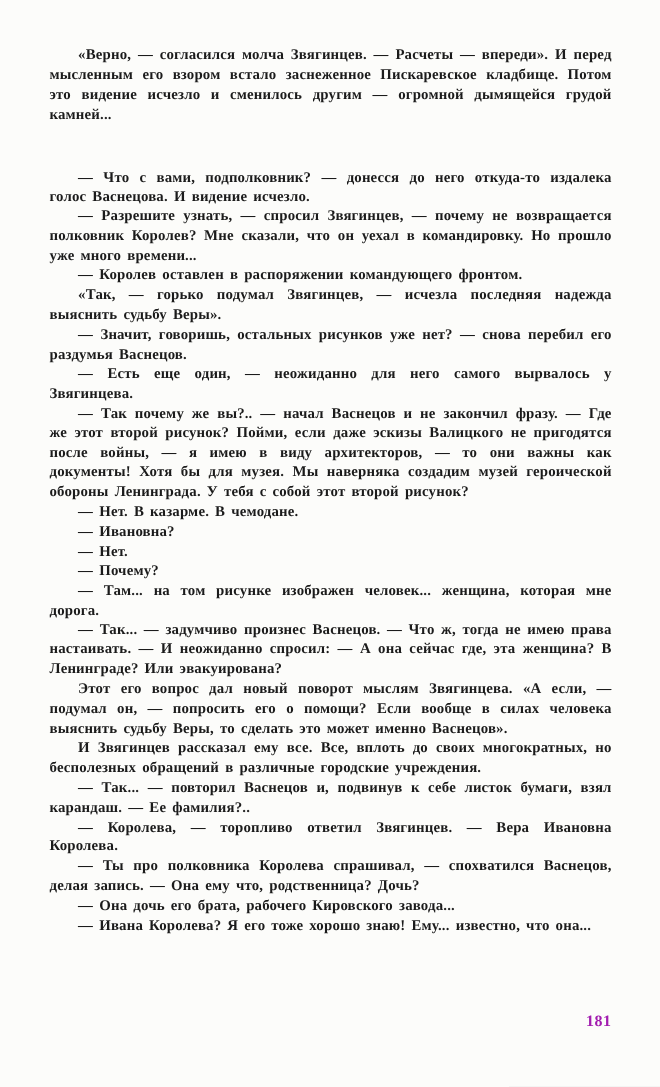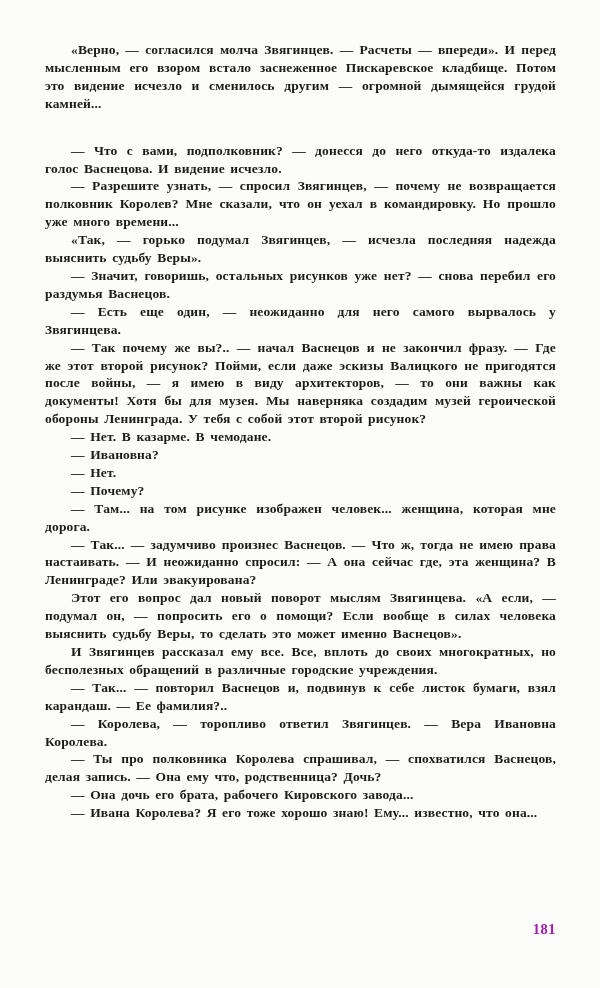--- a/index.html
+++ b/index.html
@@ -30,41 +30,42 @@
     letter-spacing: 0.15px;
   }
   .para {
     margin: 0;
     text-indent: 26px;
     word-spacing: 2px;
     hyphens: auto;
     -webkit-hyphens: auto;
   }
   .section-start {
-    margin-top: 29px;
+    margin-top: 39px;
   }
   .folio {
     position: absolute;
     top: 921px;
     right: 44px;
     font-family: "Liberation Serif", "DejaVu Serif", serif;
     font-weight: 700;
     font-size: 14.5px;
     color: #a21caf;
     letter-spacing: 0.5px;
   }
 </style>
 </head>
 <body>
 
 <div class="page">
   <div class="text-block" lang="ru">
     <p class="para">«Верно, — согласился молча Звягинцев. — Расчеты — впереди». И перед мысленным его взором встало заснеженное Пискаревское кладбище. Потом это видение исчезло и сменилось другим — огромной дымящейся грудой камней...</p>
     <p class="para section-start">— Что с вами, подполковник? — донесся до него откуда-то издалека голос Васнецова. И видение исчезло.</p>
     <p class="para">— Разрешите узнать, — спросил Звягинцев, — почему не возвращается полковник Королев? Мне сказали, что он уехал в командировку. Но прошло уже много времени...</p>
+    <p class="para">— Королев оставлен в распоряжении командующего фронтом.</p>
     <p class="para">«Так, — горько подумал Звягинцев, — исчезла последняя надежда выяснить судьбу Веры».</p>
     <p class="para">— Значит, говоришь, остальных рисунков уже нет? — снова перебил его раздумья Васнецов.</p>
     <p class="para">— Есть еще один, — неожиданно для него самого вырвалось у Звягинцева.</p>
     <p class="para">— Так почему же вы?.. — начал Васнецов и не закончил фразу. — Где же этот второй рисунок? Пойми, если даже эскизы Валицкого не пригодятся после войны, — я имею в виду архитекторов, — то они важны как документы! Хотя бы для музея. Мы наверняка создадим музей героической обороны Ленинграда. У тебя с собой этот второй рисунок?</p>
     <p class="para">— Нет. В казарме. В чемодане.</p>
     <p class="para">— Ивановна?</p>
     <p class="para">— Нет.</p>
     <p class="para">— Почему?</p>
     <p class="para">— Там... на том рисунке изображен человек... женщина, которая мне дорога.</p>
     <p class="para">— Так... — задумчиво произнес Васнецов. — Что ж, тогда не имею права настаивать. — И неожиданно спросил: — А она сейчас где, эта женщина? В Ленинграде? Или эвакуирована?</p>

